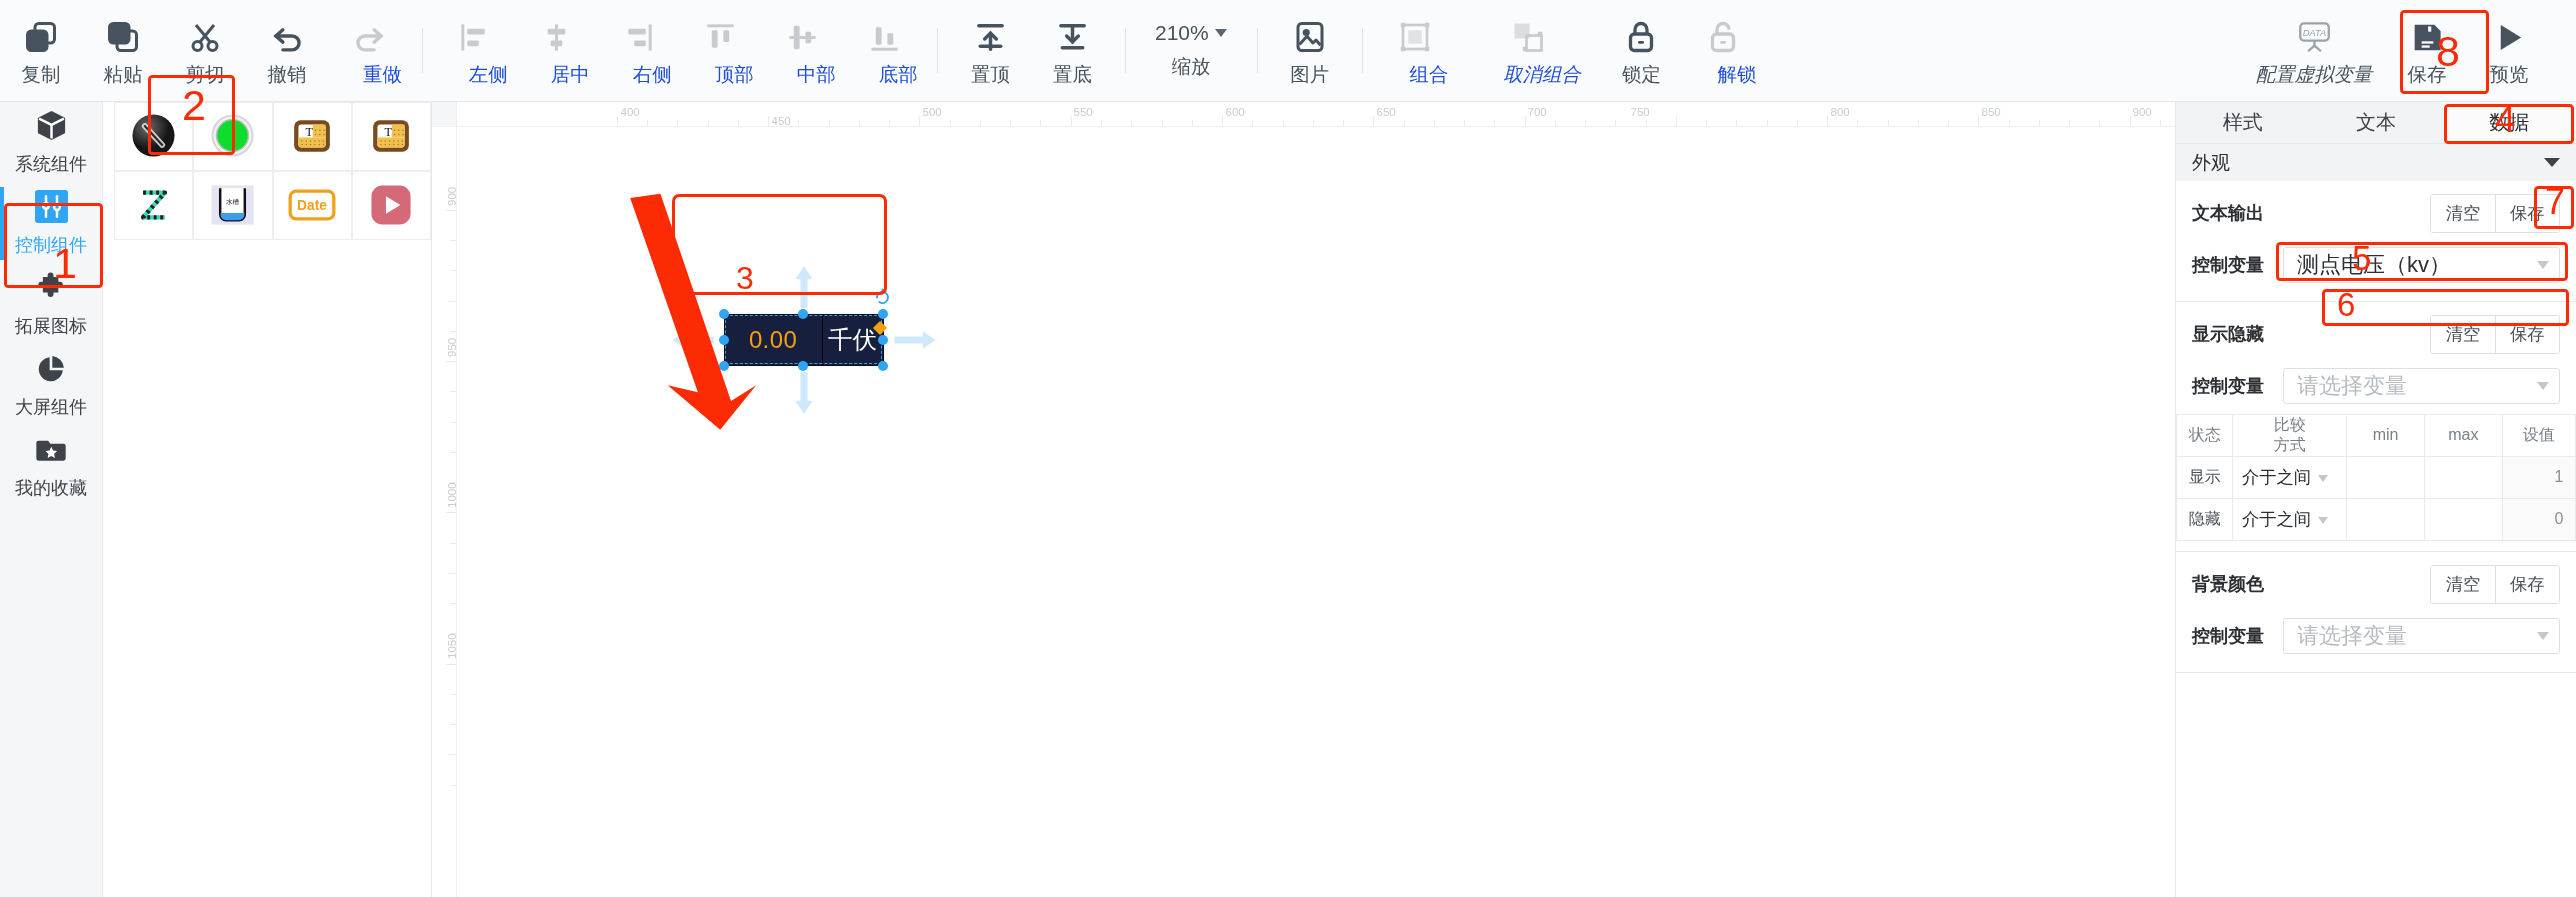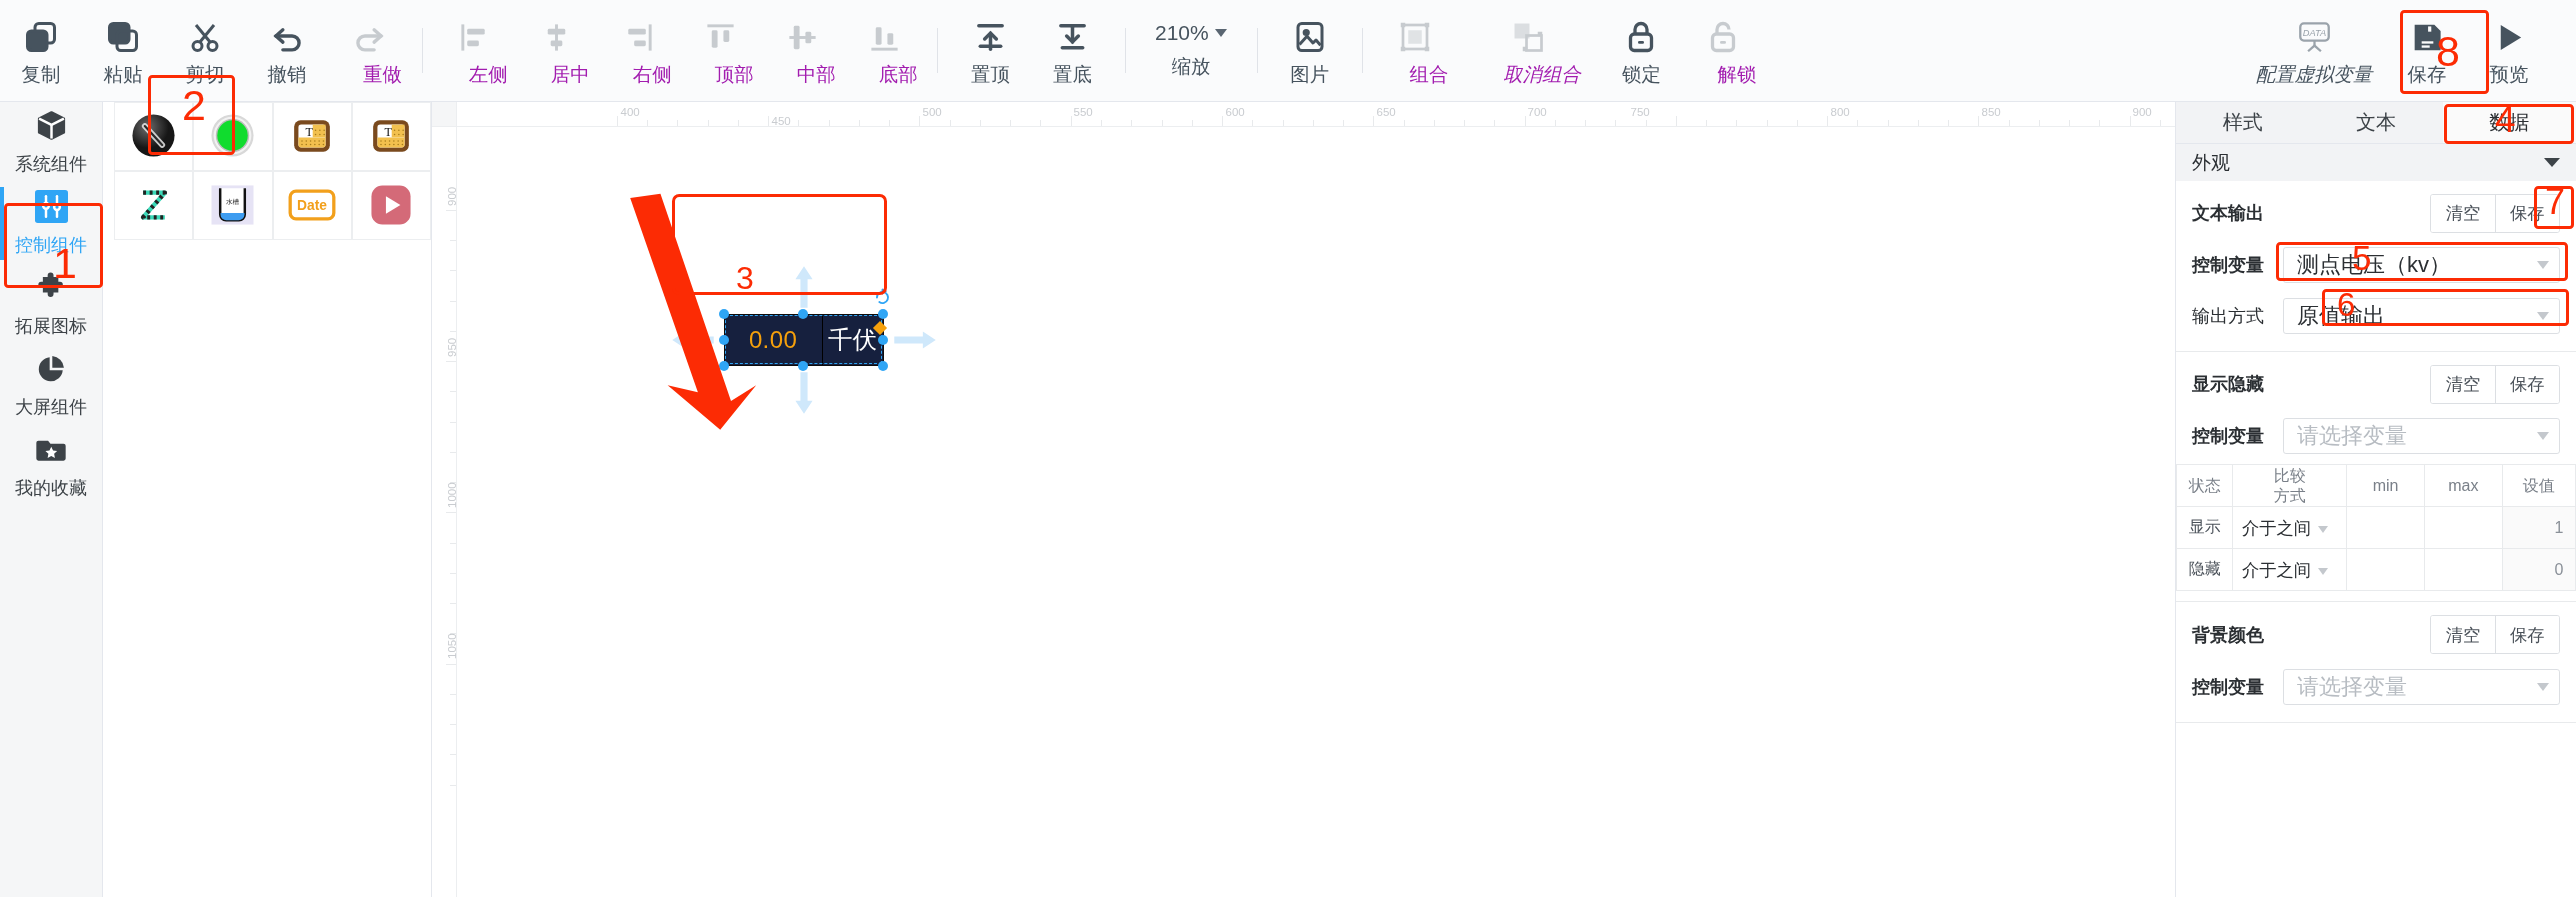--- a/index.html
+++ b/index.html
@@ -14,21 +14,21 @@
   }
   .tb-group{ display:flex; align-items:center; height:102px; }
   .tb-sep{ width:0.7px; height:45px; background:#e0e3e8; margin:0 11.5px; flex:none; }
   .tb-btn{
     width:82px; height:86px; display:flex; flex-direction:column;
     align-items:center; justify-content:center; gap:7.2px; cursor:pointer;
     position:relative; flex:none;
   }
   .tb-btn .ico{ height:42px; display:flex; align-items:center; justify-content:center; }
   .tb-btn .lbl{ font-size:19.4px; color:#46535e; line-height:1; white-space:nowrap; }
-  .tb-btn.dim .lbl{ color:#a21caf;margin-left:27px; }
+  .tb-btn.dim .lbl{ color:#1d4ed8;margin-left:27px; }
   .tb-btn.dim svg{ opacity:.28; }
   .tb-btn.wide{ width:144px;font-style:italic; }
   .zoomctl{ display:flex; flex-direction:column; align-items:center; justify-content:center;
     gap:7.2px; width:108px; flex:none; cursor:pointer;}
   .zoomctl .zval{ font-size:21px; color:#46535e; display:flex; align-items:center; gap:6.5px;}
   .zoomctl .zlbl{ font-size:19.4px; color:#46535e; }
   .caret-d{ width:0;height:0;border-left:6.5px solid transparent;border-right:6.5px solid transparent;
     border-top:8px solid #5a6672;}
 
   
@@ -762,27 +762,20 @@
         <button>保存</button>
       </span>
     </div>
     <div class="row">
       <span class="lab strong">控制变量</span>
       <span class="sel">
         <span class="sv">测点电压（kv）</span>
         <span class="caret-g"></span>
       </span>
     </div>
-    <div class="row">
-      <span class="lab">输出方式</span>
-      <span class="sel">
-        <span class="sv">原值输出</span>
-        <span class="caret-g"></span>
-      </span>
-    </div>
   </div>
 
   <div class="blk">
     <div class="row">
       <span class="lab strong">显示隐藏</span>
       <span class="spacer"></span>
       <span class="btnpair">
         <button>清空</button>
         <button>保存</button>
       </span>

